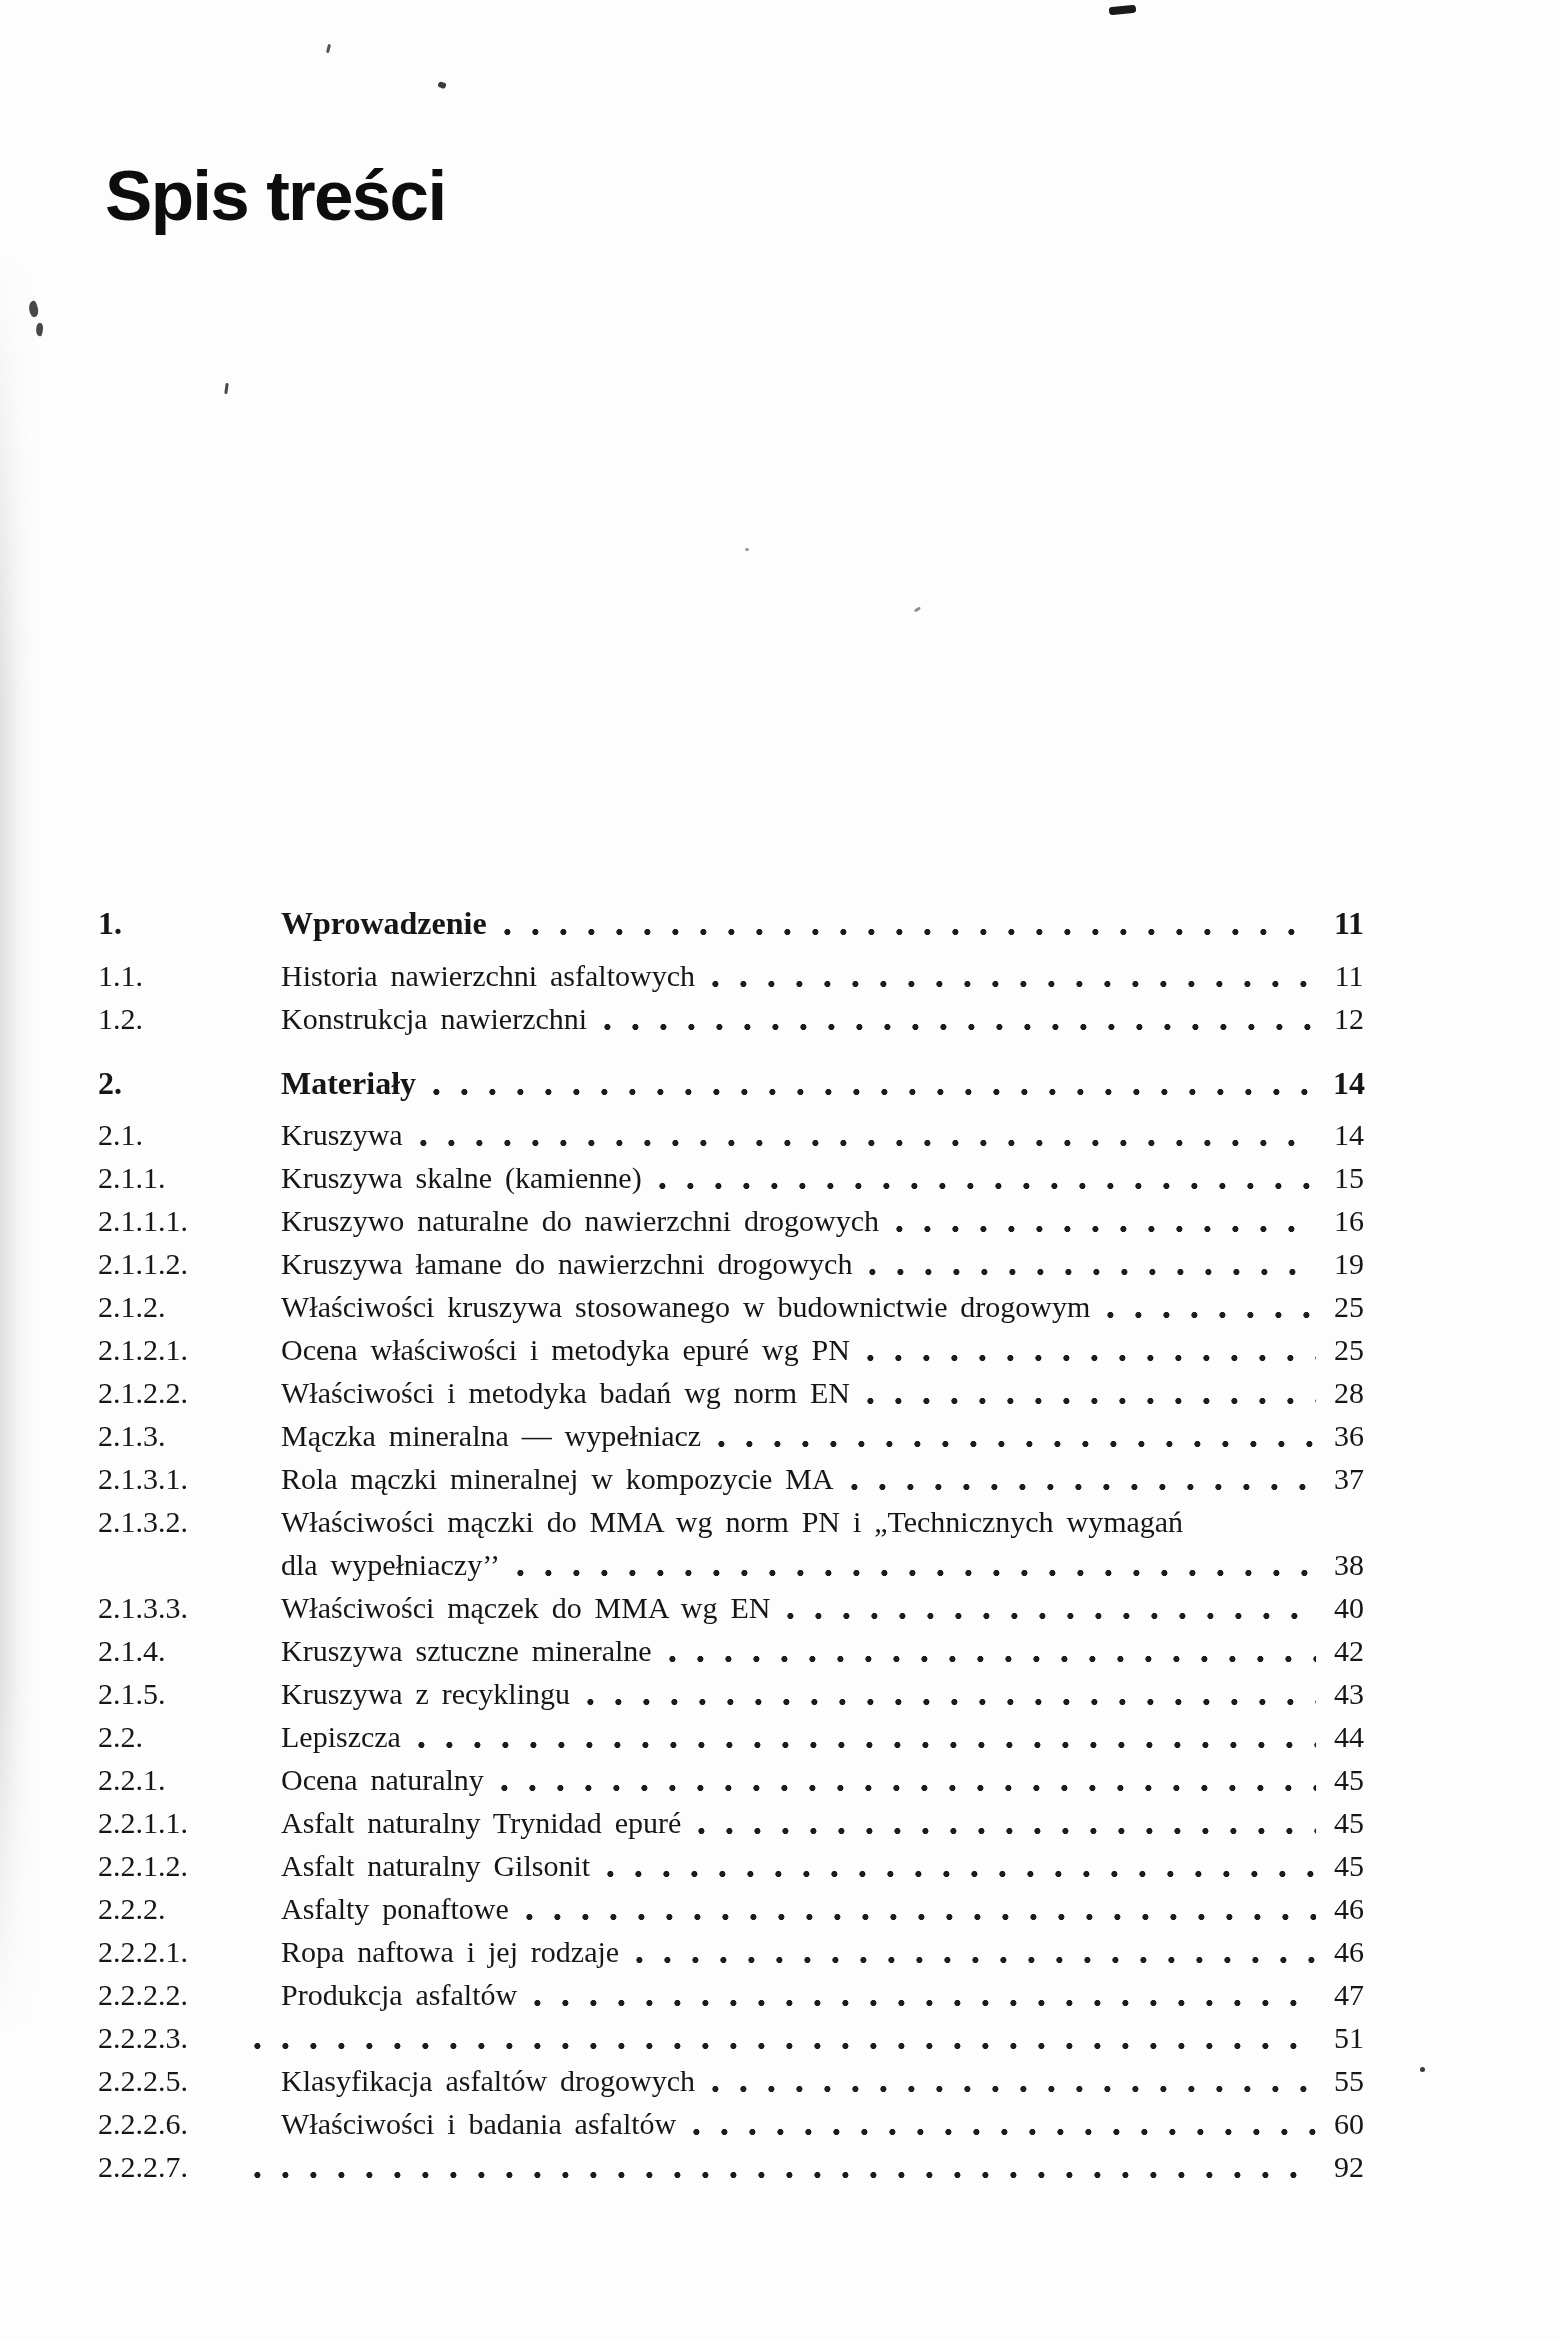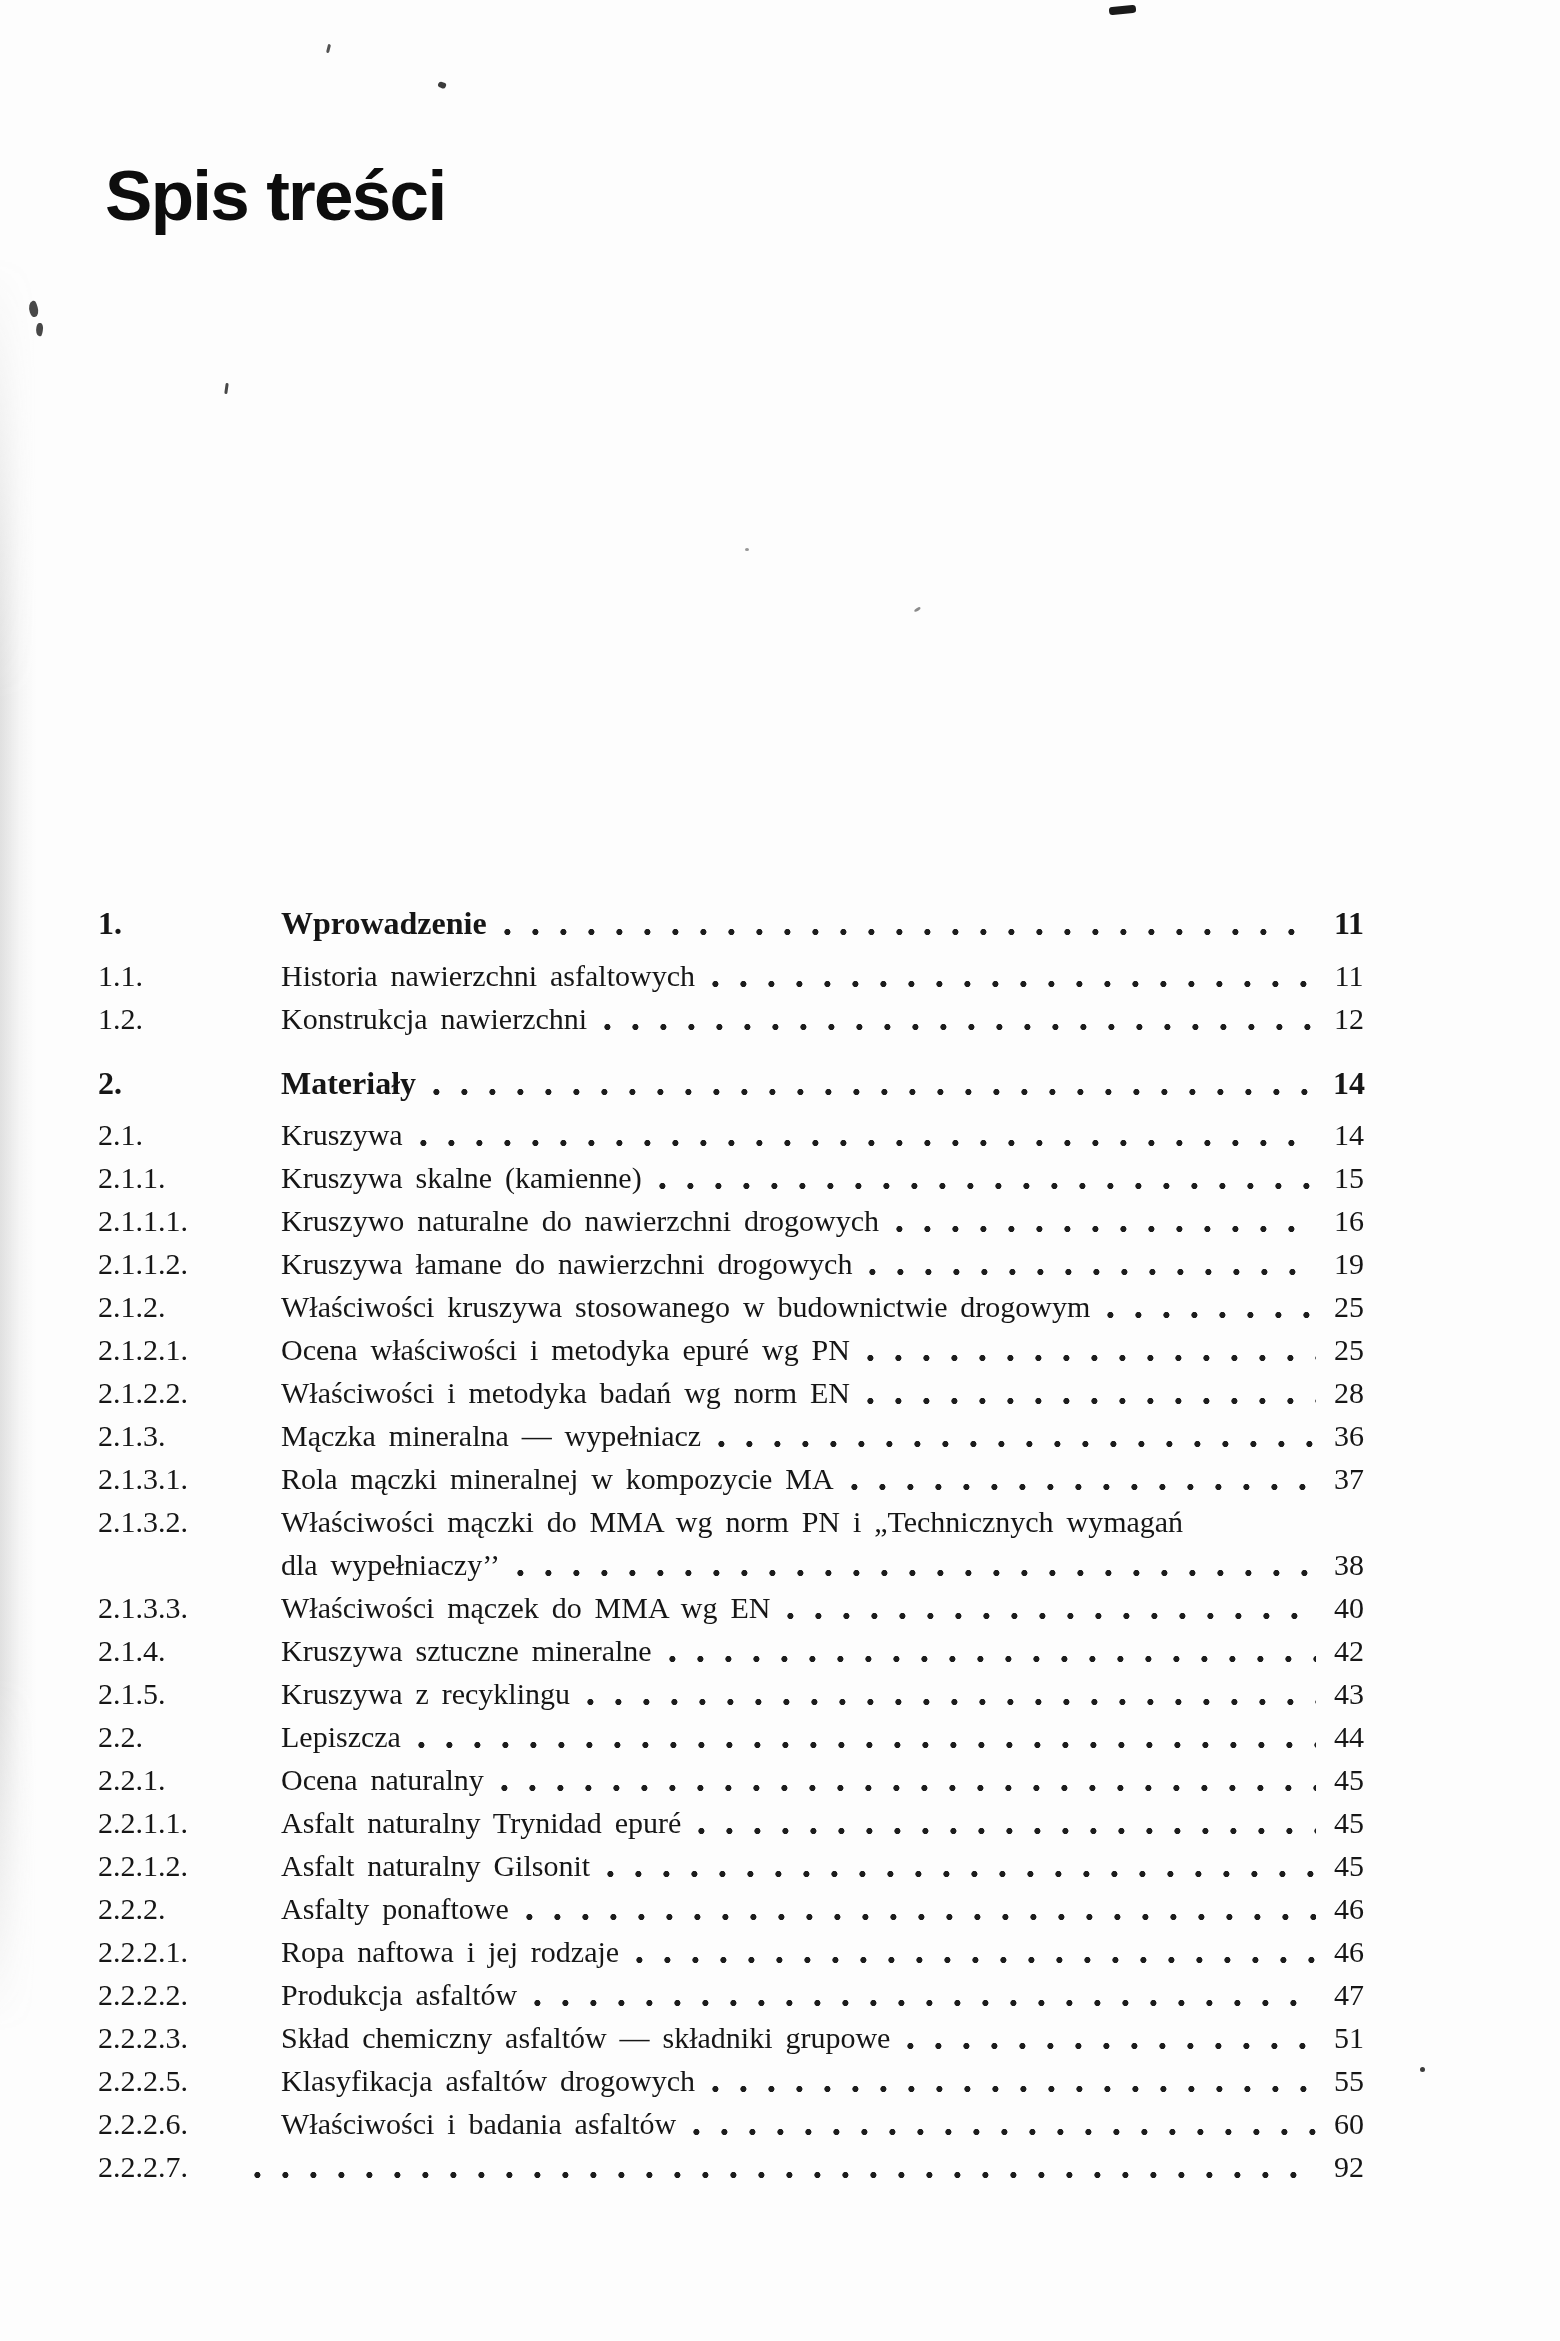--- a/index.html
+++ b/index.html
@@ -202,21 +202,20 @@
       <span class="pg">46</span>
     </div>
     <div class="row">
       <span class="num">2.2.2.2.</span>
       <span class="ttl">Produkcja asfaltów</span>
       <span class="leader"></span>
       <span class="pg">47</span>
     </div>
     <div class="row">
       <span class="num">2.2.2.3.</span>
-      <span class="ttl">Skład chemiczny asfaltów — składniki grupowe</span>
       <span class="leader"></span>
       <span class="pg">51</span>
     </div>
     <div class="row">
       <span class="num">2.2.2.5.</span>
       <span class="ttl">Klasyfikacja asfaltów drogowych</span>
       <span class="leader"></span>
       <span class="pg">55</span>
     </div>
     <div class="row">

